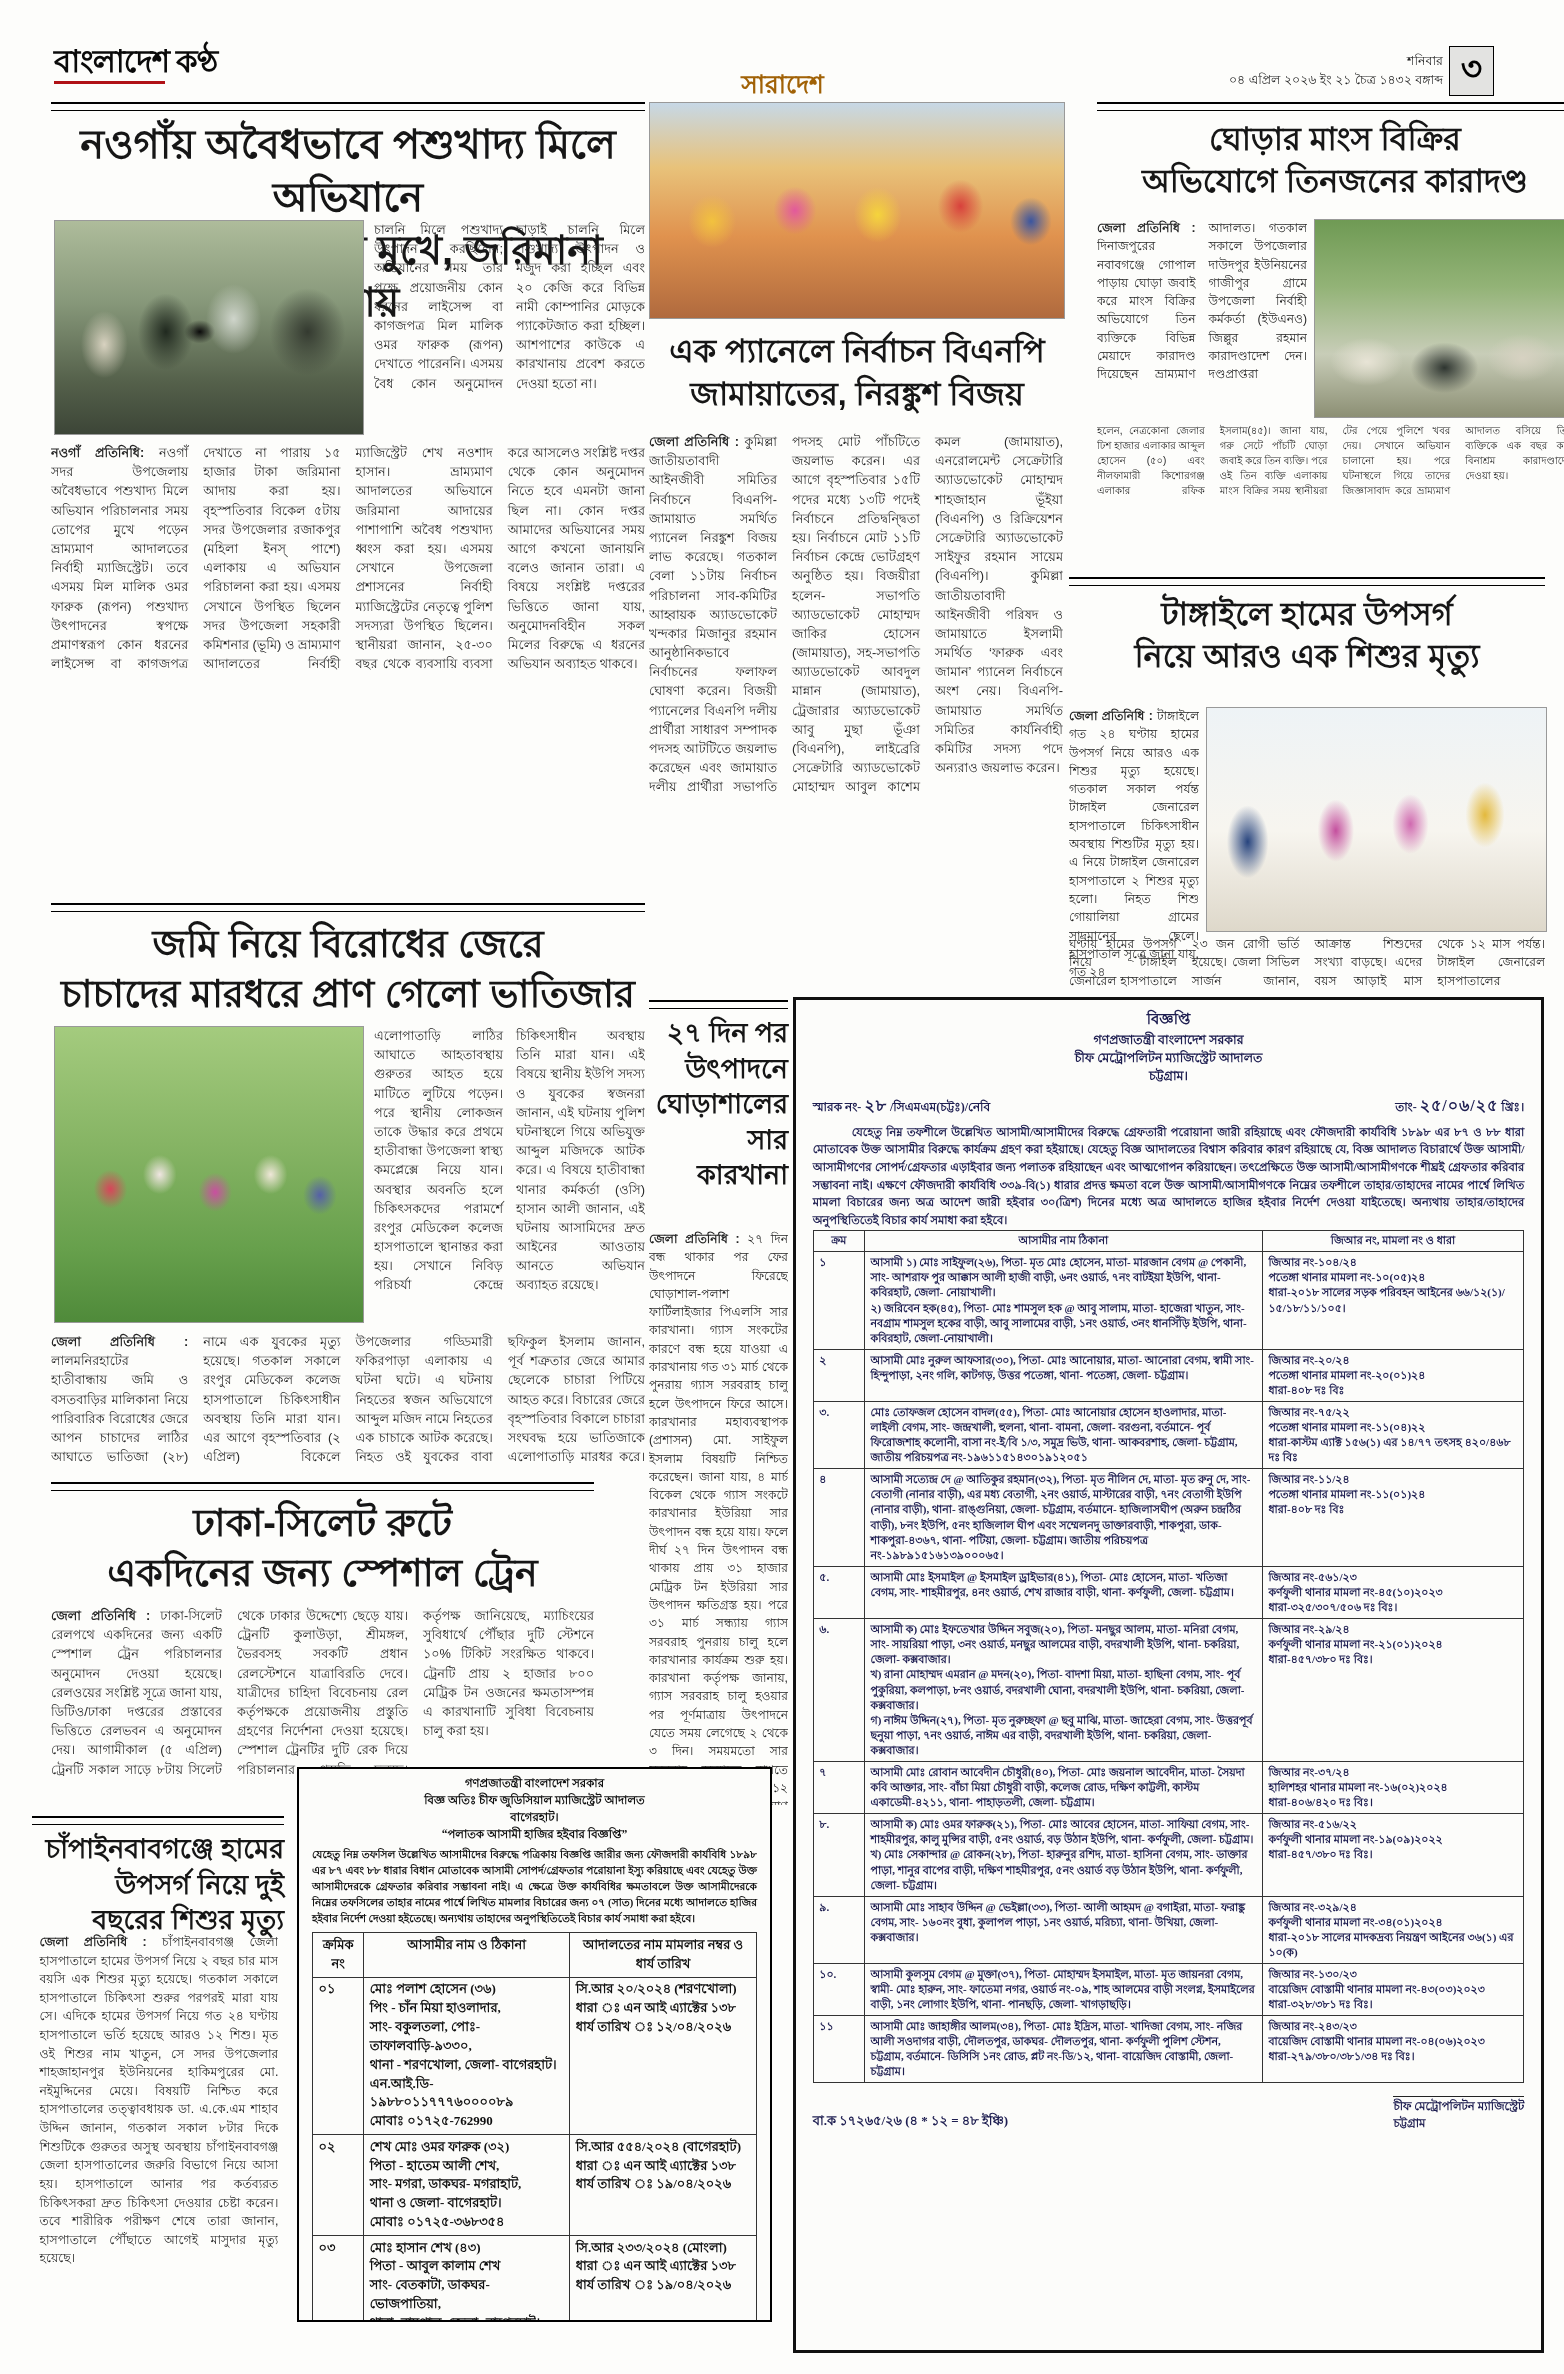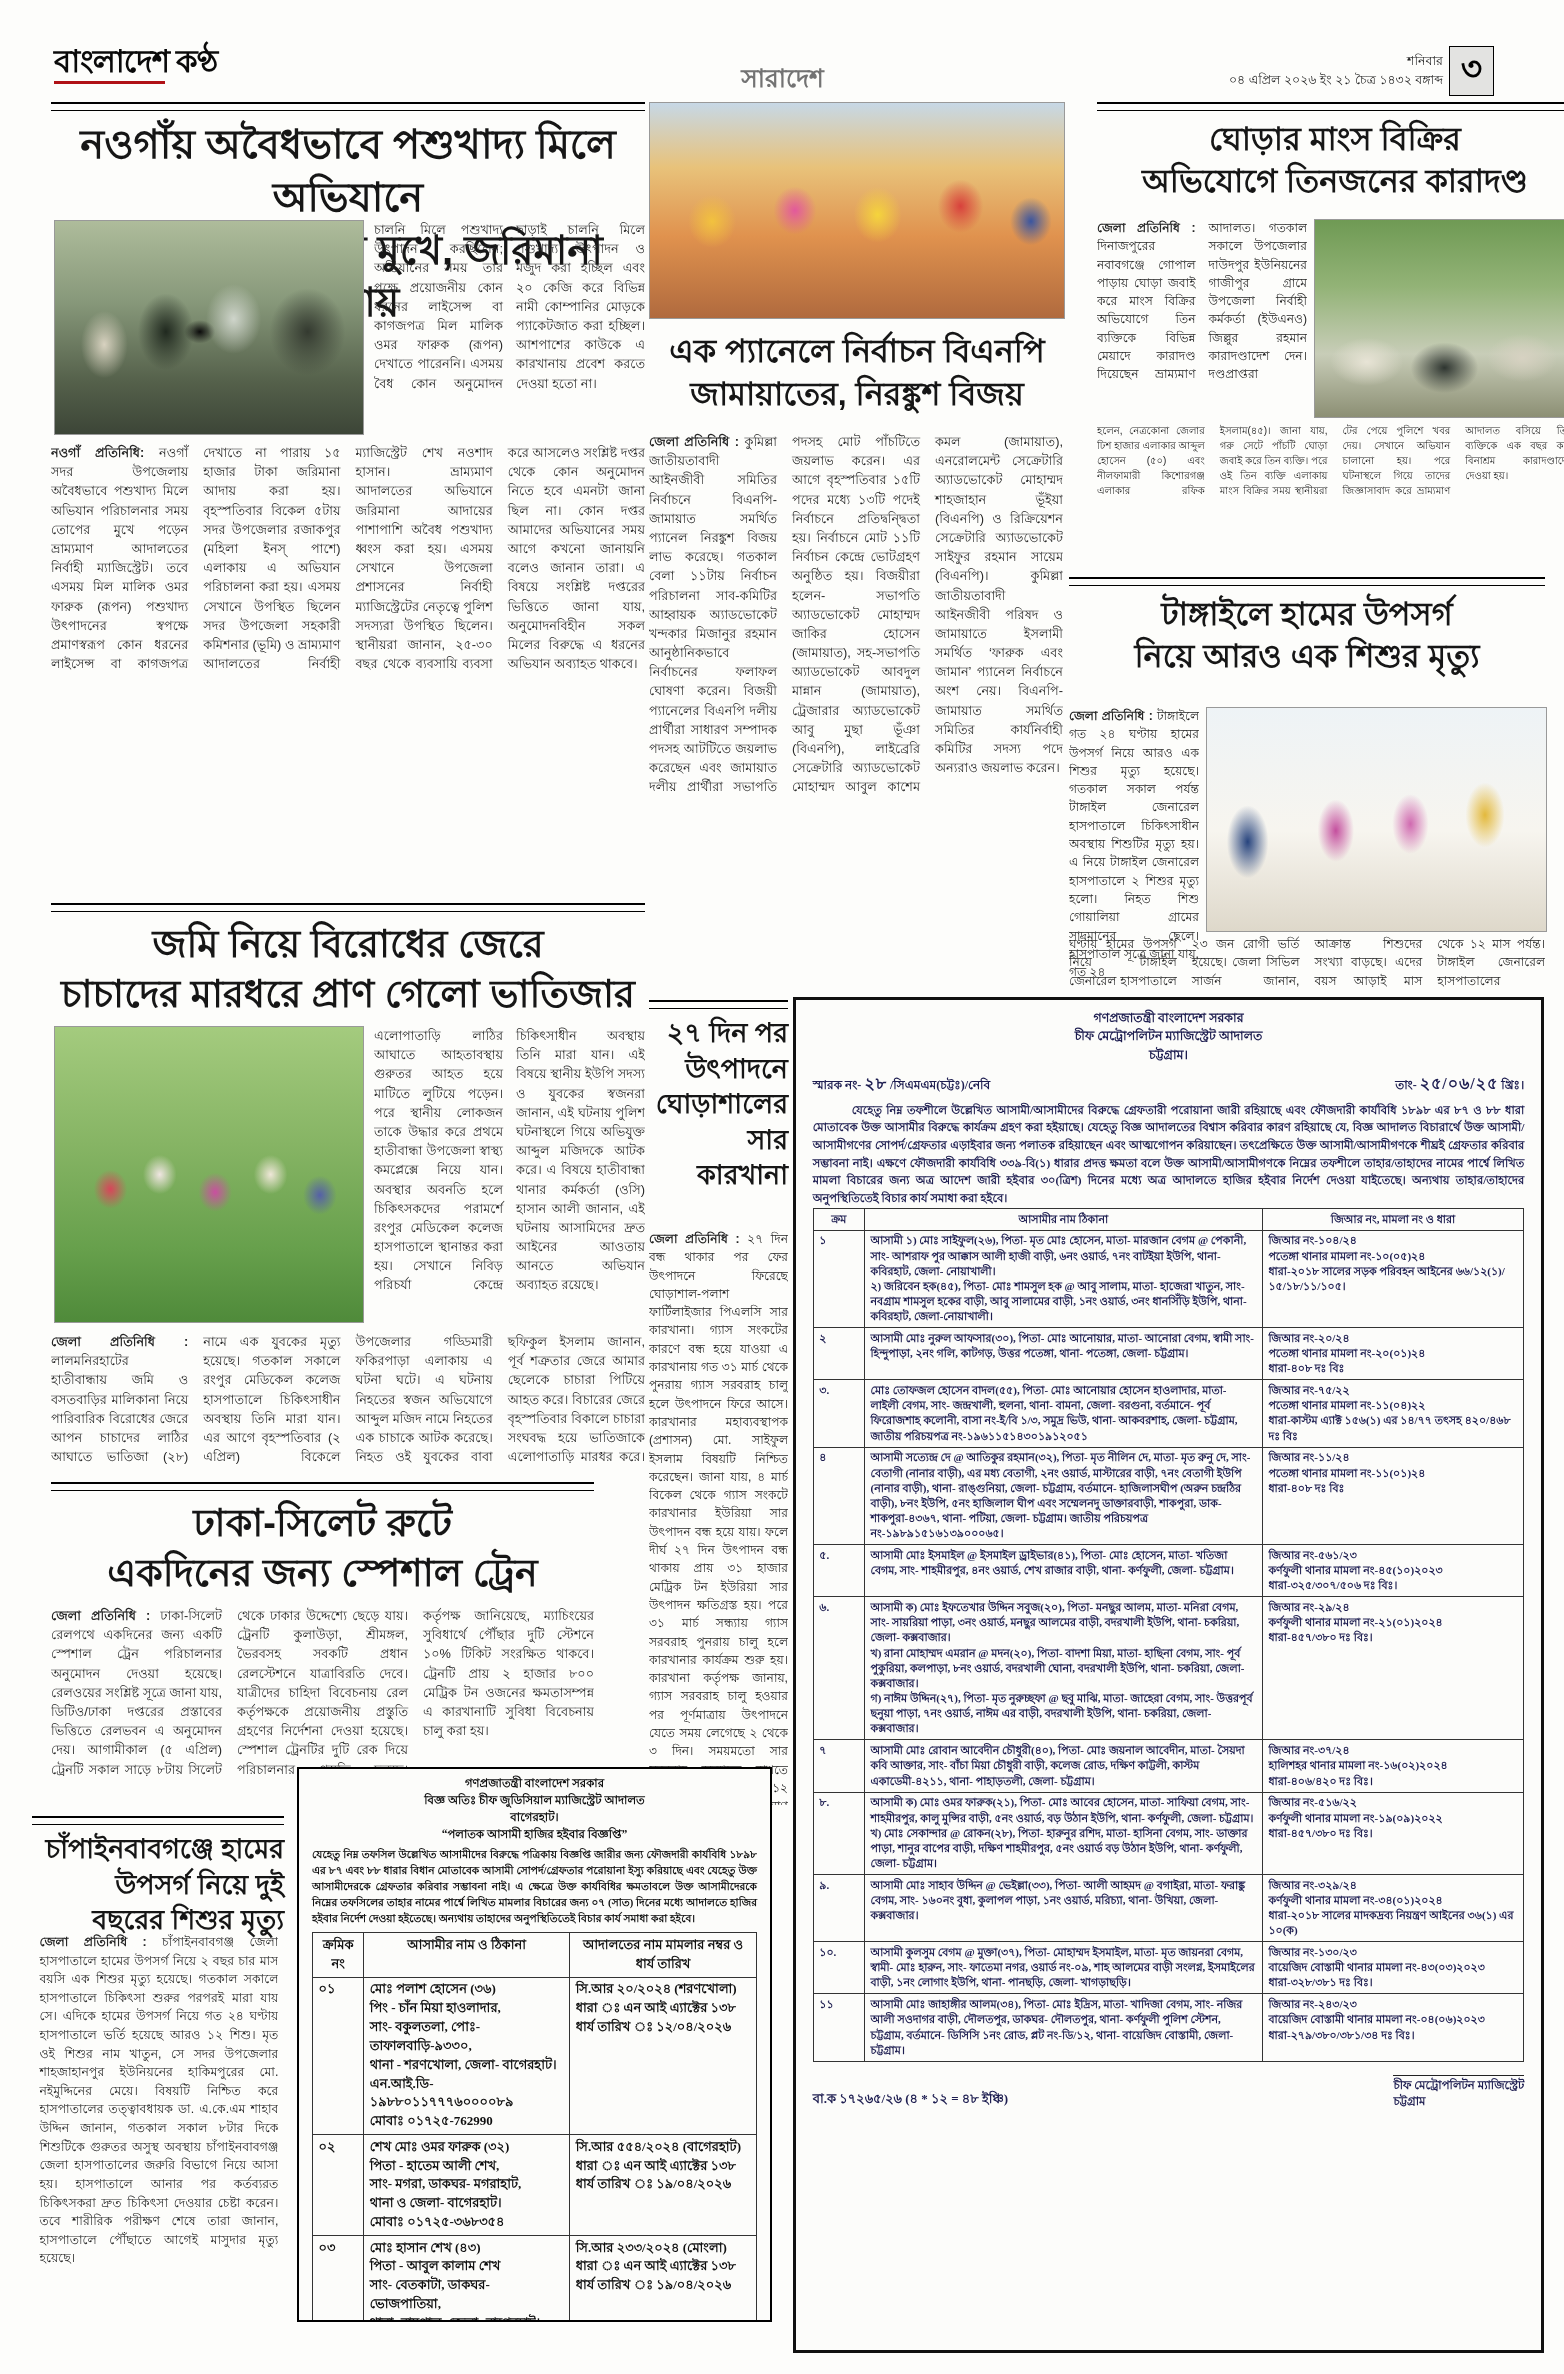--- a/index.html
+++ b/index.html
@@ -3,21 +3,21 @@
 <meta charset="utf-8">
 <style>
   html,body{margin:0;padding:0;background:#888;}
   .page{position:relative;width:1565px;height:2375px;background:#fdfdfb;margin:0 auto;
         font-family:"Liberation Sans","DejaVu Sans",sans-serif;color:#1a1a1a;overflow:hidden;}
   
   .masthead-logo{position:absolute;left:54px;top:45px;width:195px;height:52px;}
   .logo-text{font-family:"Liberation Serif","DejaVu Serif",serif;font-weight:900;font-size:31px;
              color:#0a0a0a;letter-spacing:-0.9px;line-height:1.1;}
   .logo-underbar{height:2.8px;background:#b01116;width:111px;margin-top:1.9px;}
-  .section-title{position:absolute;left:0;right:0;top:59px;text-align:center;font-size:25px;font-weight:bold;color:#737373;}
+  .section-title{position:absolute;left:0;right:0;top:65px;text-align:center;font-size:25px;font-weight:bold;color:#a16207;}
   .dateline{position:absolute;right:122px;top:52px;text-align:right;font-size:12.5px;line-height:1.5;color:#222;}
   .pagenum-box{position:absolute;left:1449px;top:46px;width:43px;height:48px;border:1.9px solid #000;
                background:#e3e3e1;display:flex;align-items:center;justify-content:center;
                font-size:33px;font-weight:bold;color:#000;}
   
   .article{position:absolute;}
   .toprule{height:5.6px;border-top:2.8px solid #000;border-bottom:0.9px solid #000;}
   .headline{font-weight:bold;color:#161616;text-align:center;white-space:pre-line;line-height:1.32;padding-top:7.4px;}
   .hl-44{font-size:40px;} .hl-40{font-size:38px;} .hl-36{font-size:32px;} .hl-30{font-size:27px;text-align:right;}
   .body-text{font-size:12.8px;line-height:1.5;text-align:justify;color:#262626;}
@@ -254,20 +254,21 @@
           </tr>
         </tbody>
     </table>
     <div class="n-footer">
       <span>বা.ক ১৭২৬৪/২৬ (৩ * ৫ = ১৫ ইঞ্চি)</span>
       <span style="display:inline-block;width:102px;height:13px;border-bottom:1.9px solid #333;"></span>
     </div>
   </div>
 
   <div class="notice notice-large" style="left:793px;top:997px;width:751px;height:1356px;padding:9.3px 16.7px;box-sizing:border-box;overflow:hidden;">
+    <div class="n-center" style="font-size:15px;">বিজ্ঞপ্তি</div>
     <div class="n-center" style="font-size:12.5px;">গণপ্রজাতন্ত্রী বাংলাদেশ সরকার</div>
     <div class="n-center" style="font-size:12.5px;">চীফ মেট্রোপলিটন ম্যাজিস্ট্রেট আদালত</div>
     <div class="n-center" style="font-size:12.5px;">চট্টগ্রাম।</div>
     <div class="memo-row">
       <span>
         <span>স্মারক নং-</span>
         <span class="hand">২৮</span>
         <span>/সিএমএম(চট্টঃ)/নেবি</span>
       </span>
       <span>

